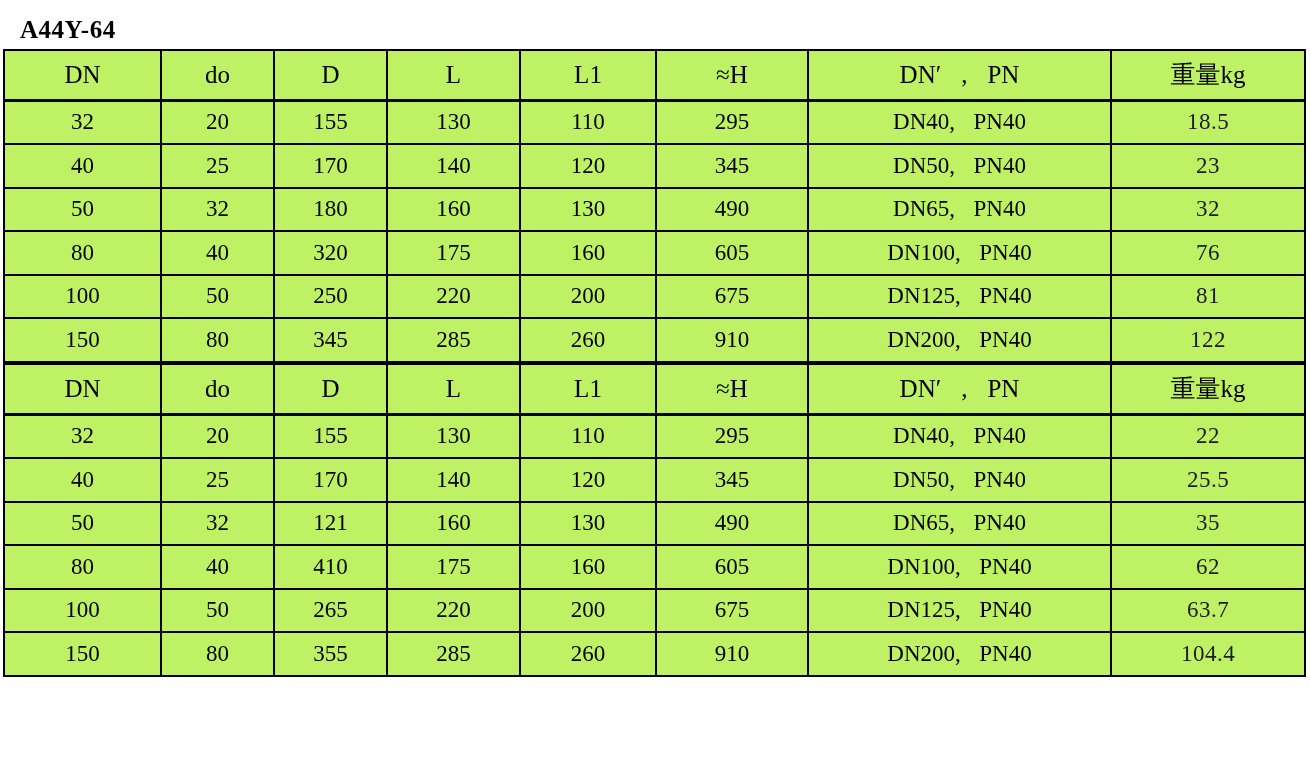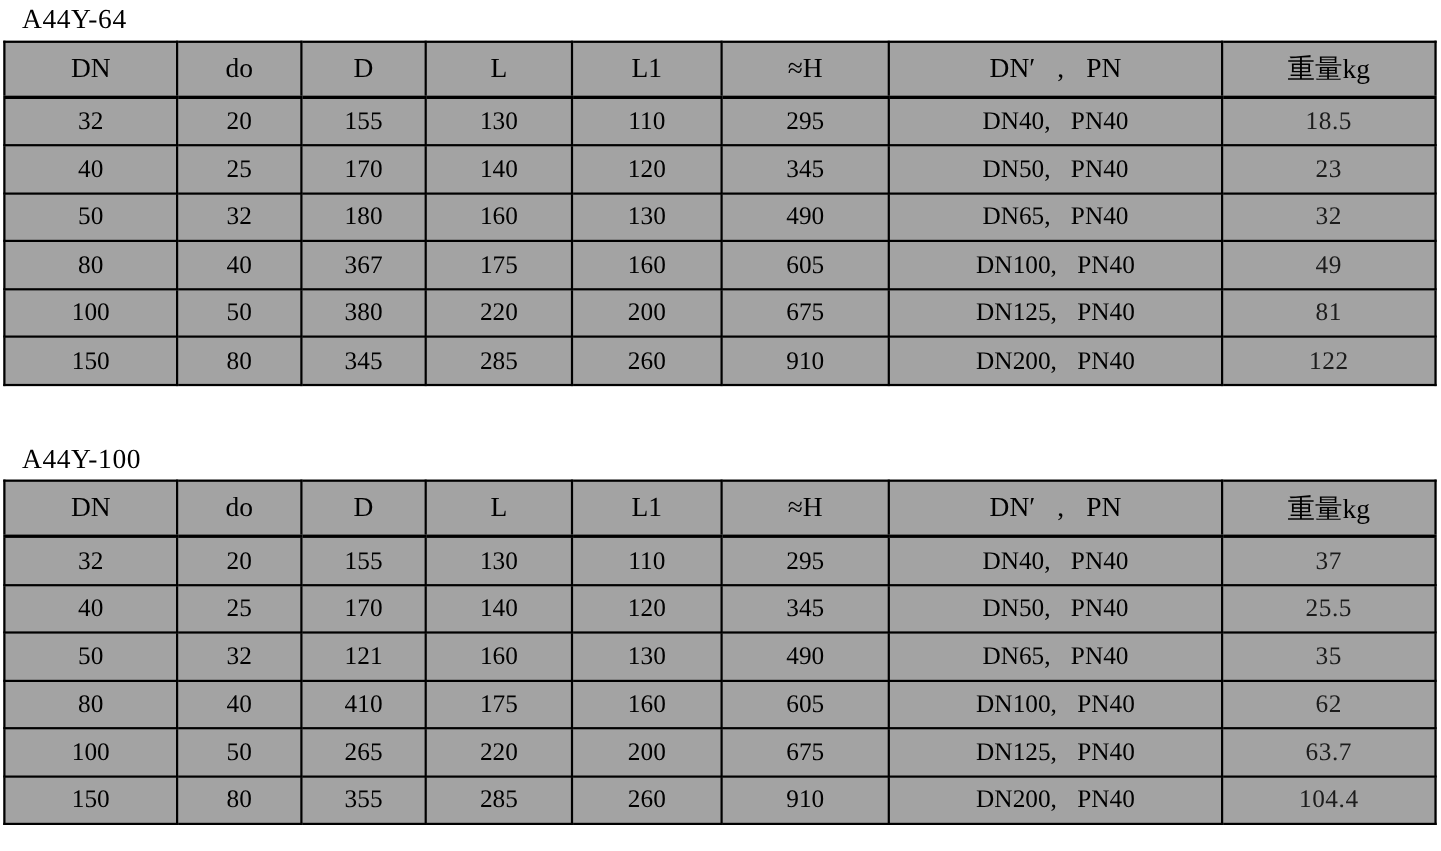--- a/index.html
+++ b/index.html
@@ -12,35 +12,35 @@
   .sheet {
     position: relative;
     width: 1310px;
     height: 774px;
     background: #ffffff;
     overflow: hidden;
   }
   .table-block { }
   .table-title {
     margin: 0 0 5px 20px;
-    padding-top: 4px;
+    padding-top: 16px;
     font-size: 25px;
-    font-weight: normal;
+    font-weight: bold;
     letter-spacing: 0.5px;
     line-height: 1.1;
   }
   .block-2 .table-title {
     margin-top: 49px;
   }
   table.spec-table {
     border-collapse: collapse;
     table-layout: fixed;
     margin-left: 3px;
     width: 1301px;
-    background: #a3a3a3;
+    background: #bef264;
   }
   table.spec-table th,
   table.spec-table td {
     border: 2px solid #000000;
     text-align: center;
     vertical-align: middle;
     padding: 0;
     overflow: hidden;
     white-space: nowrap;
   }
@@ -120,31 +120,31 @@
             <td>180</td>
             <td>160</td>
             <td>130</td>
             <td>490</td>
             <td class="col-dnpn">DN65, PN40</td>
             <td class="col-weight">32</td>
           </tr>
           <tr>
             <td>80</td>
             <td>40</td>
-            <td>367</td>
+            <td>320</td>
             <td>175</td>
             <td>160</td>
             <td>605</td>
             <td class="col-dnpn">DN100, PN40</td>
-            <td class="col-weight">49</td>
+            <td class="col-weight">76</td>
           </tr>
           <tr>
             <td>100</td>
             <td>50</td>
-            <td>380</td>
+            <td>250</td>
             <td>220</td>
             <td>200</td>
             <td>675</td>
             <td class="col-dnpn">DN125, PN40</td>
             <td class="col-weight">81</td>
           </tr>
           <tr>
             <td>150</td>
             <td>80</td>
             <td>345</td>
@@ -152,21 +152,20 @@
             <td>260</td>
             <td>910</td>
             <td class="col-dnpn">DN200, PN40</td>
             <td class="col-weight">122</td>
           </tr>
         </tbody>
     </table>
   </section>
 
   <section class="table-block block-2">
-    <h2 class="table-title">A44Y-100</h2>
     <table class="spec-table">
       <colgroup>
           <col style="width: 157px;">
           <col style="width: 113px;">
           <col style="width: 113px;">
           <col style="width: 133px;">
           <col style="width: 136px;">
           <col style="width: 152px;">
           <col style="width: 303px;">
           <col style="width: 194px;">
@@ -185,21 +184,21 @@
       </thead>
       <tbody>
           <tr>
             <td>32</td>
             <td>20</td>
             <td>155</td>
             <td>130</td>
             <td>110</td>
             <td>295</td>
             <td class="col-dnpn">DN40, PN40</td>
-            <td class="col-weight">37</td>
+            <td class="col-weight">22</td>
           </tr>
           <tr>
             <td>40</td>
             <td>25</td>
             <td>170</td>
             <td>140</td>
             <td>120</td>
             <td>345</td>
             <td class="col-dnpn">DN50, PN40</td>
             <td class="col-weight">25.5</td>

